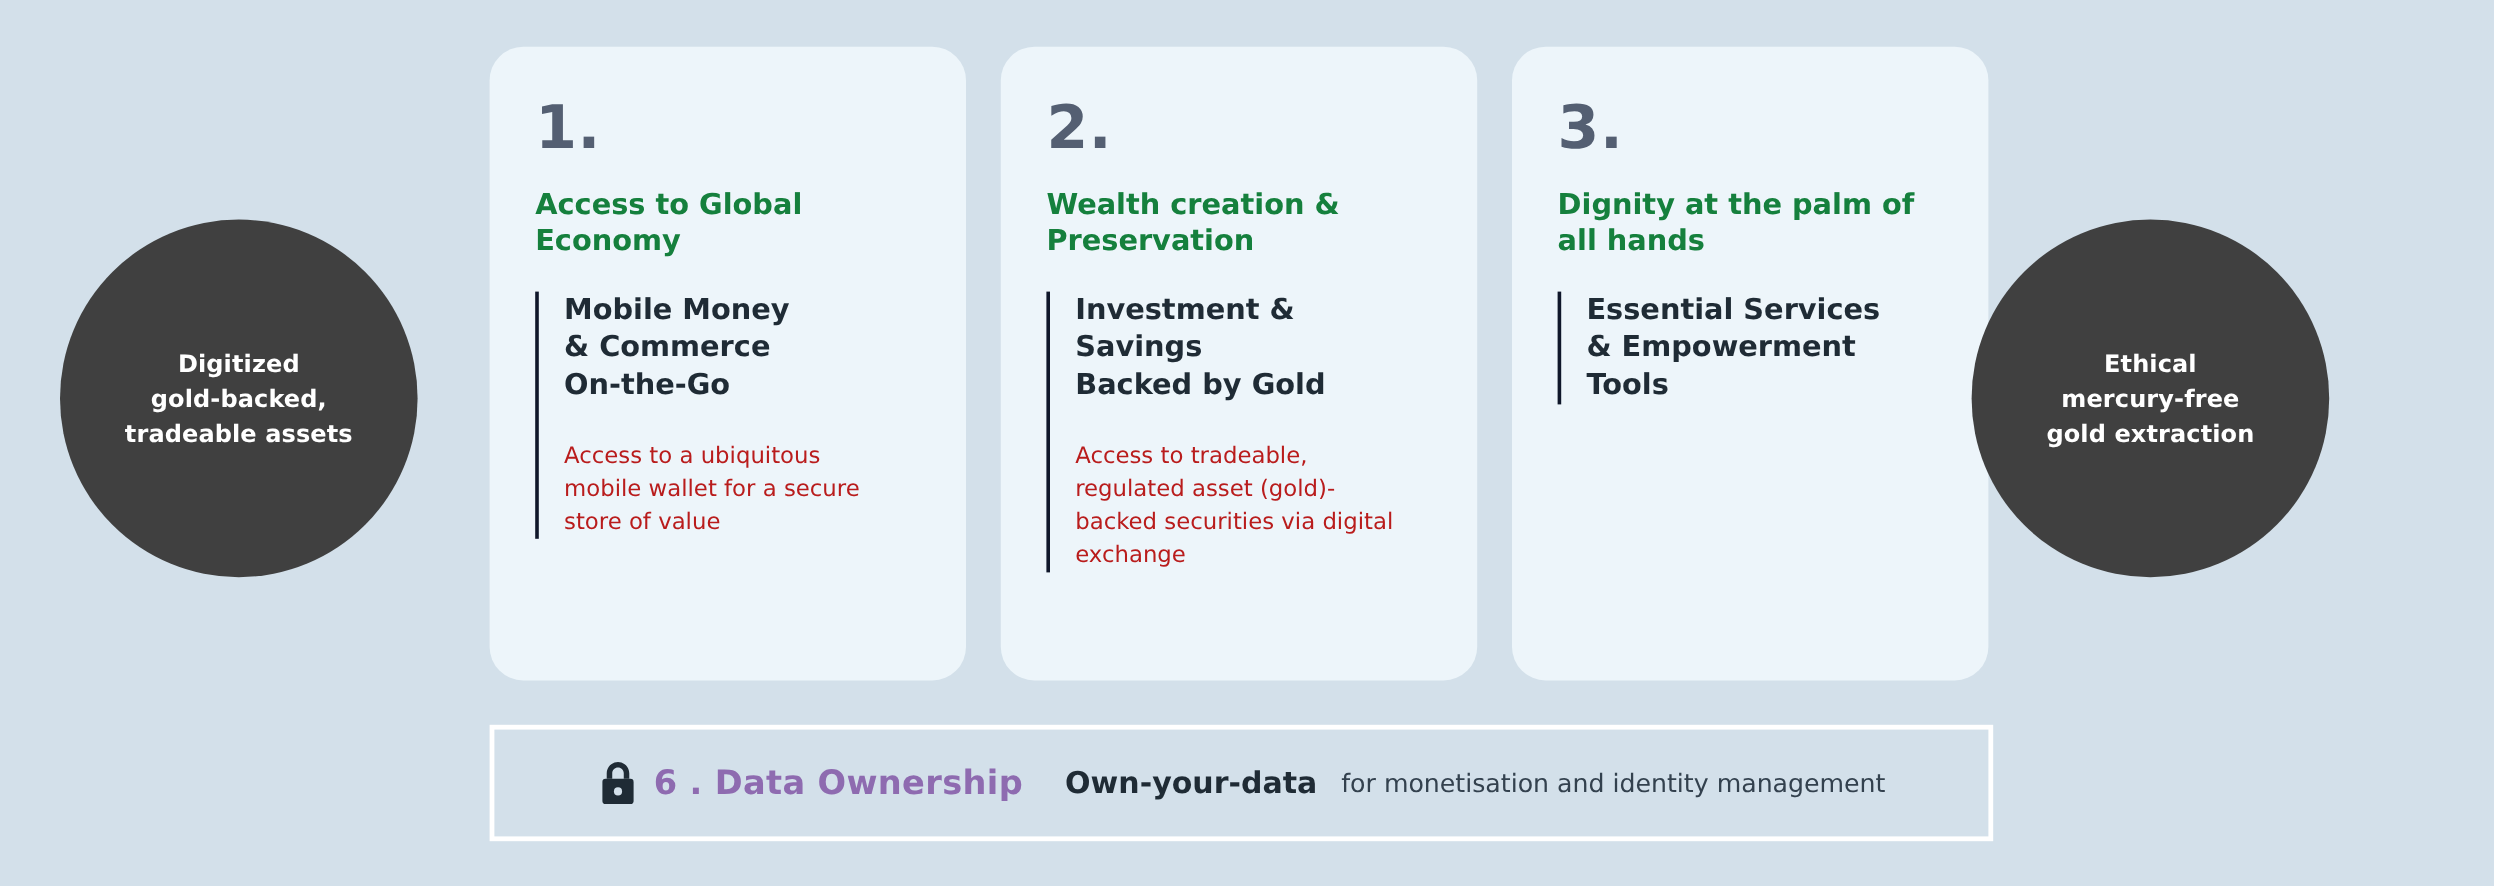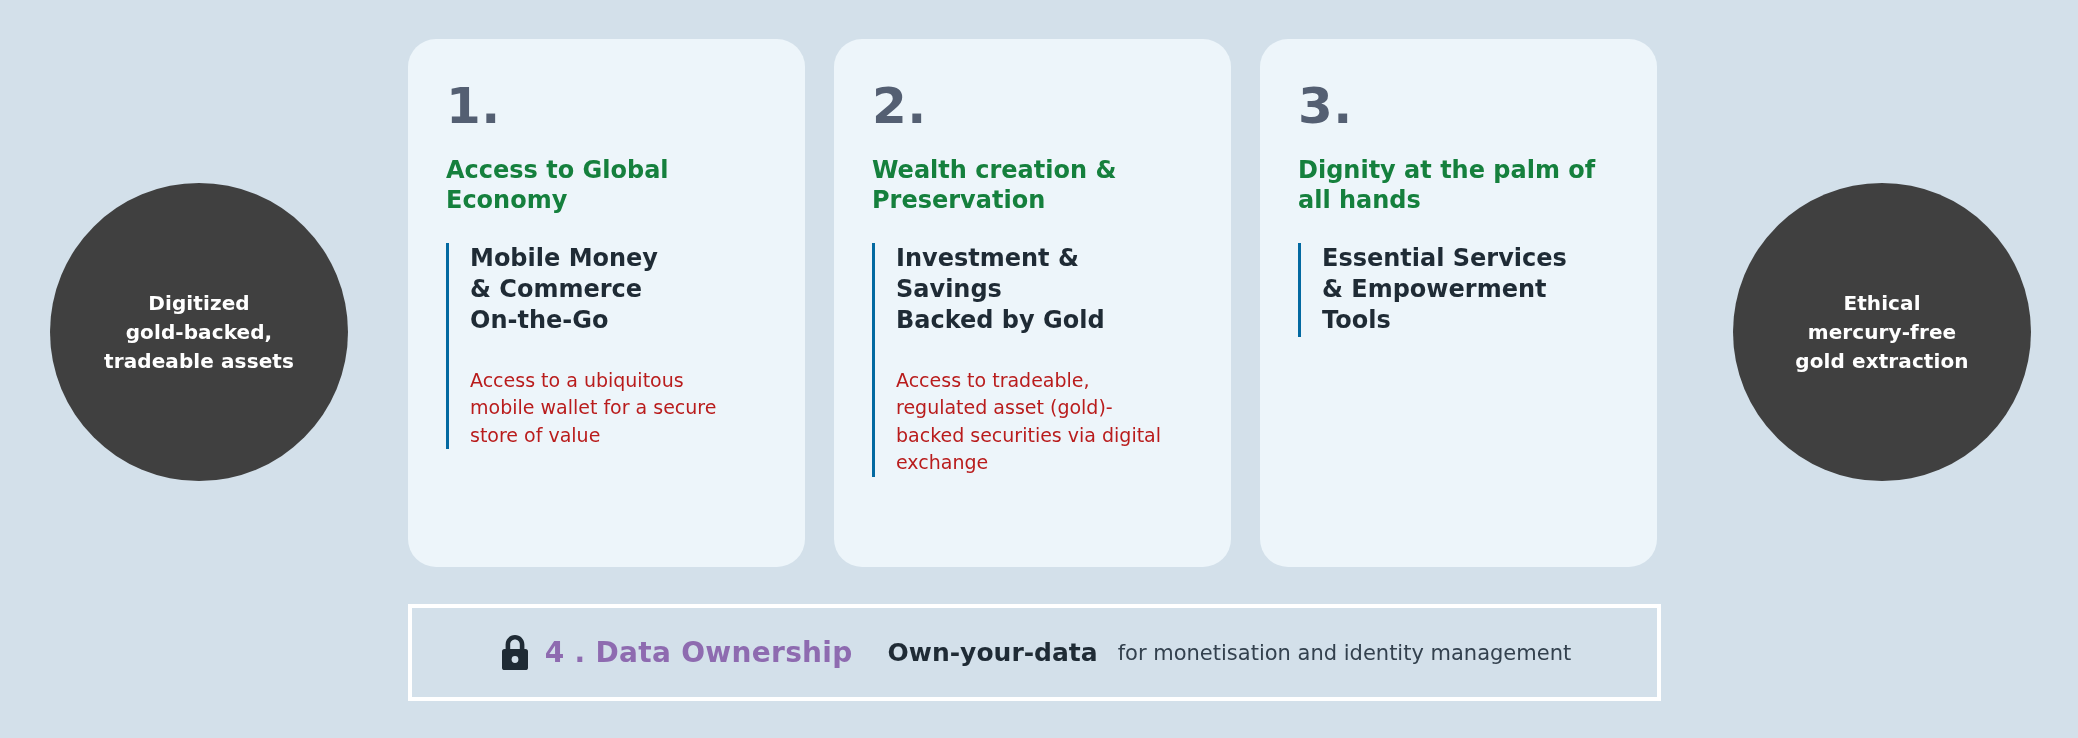--- a/index.html
+++ b/index.html
@@ -33,21 +33,21 @@
   }
   .circle-text {
     color: #ffffff;
     font-size: 20px;
     font-weight: bold;
     line-height: 1.45;
     letter-spacing: 0.1px;
     white-space: pre-line;
   }
   #circle-left  { left: 50px;   top: 183px; width: 298px; height: 298px; }
-  #circle-right { left: 1733px; top: 183px; width: 298px; height: 298px; }
+  #circle-right { left: 1643px; top: 183px; width: 298px; height: 298px; }
 
   
   .cards {
     position: absolute;
     left: 408px;
     top: 39px;
     display: flex;
     gap: 29px;
   }
   .card {
@@ -68,21 +68,21 @@
   }
   .card-heading {
     font-size: 24px;
     font-weight: bold;
     color: #15803d;
     line-height: 1.25;
     white-space: pre-line;
     margin-bottom: 28px;
   }
   .card-body {
-    border-left: 3px solid #0369a1;
+    border-left: 3px solid #0f172a;
     padding-left: 21px;
   }
   .card-subtitle {
     font-size: 24px;
     font-weight: bold;
     color: #1f2b35;
     line-height: 1.3;
     white-space: pre-line;
     margin-bottom: 30px;
   }
@@ -193,18 +193,18 @@
   </div>
 
   <div id="banner">
     <span class="lock-icon">
       <svg width="34" height="40" viewBox="0 0 34 40" xmlns="http://www.w3.org/2000/svg">
         <path d="M17 2c-5.2 0-9.4 4.2-9.4 9.4V16h4.6v-4.6c0-2.65 2.15-4.8 4.8-4.8s4.8 2.15 4.8 4.8V16h4.6v-4.6C26.4 6.2 22.2 2 17 2z" fill="#1f2b35"></path>
         <rect x="4" y="16" width="26" height="21" rx="2.6" fill="#1f2b35"></rect>
         <circle cx="17" cy="26.5" r="3.4" fill="#d3e0ea"></circle>
       </svg>
     </span>
-    <span class="banner-number">4 . Data Ownership</span>
+    <span class="banner-number">6 . Data Ownership</span>
     <span class="banner-strong">Own-your-data</span>
     <span class="banner-rest">for monetisation and identity management</span>
   </div>
 
 </div>
 
 </body></html>

